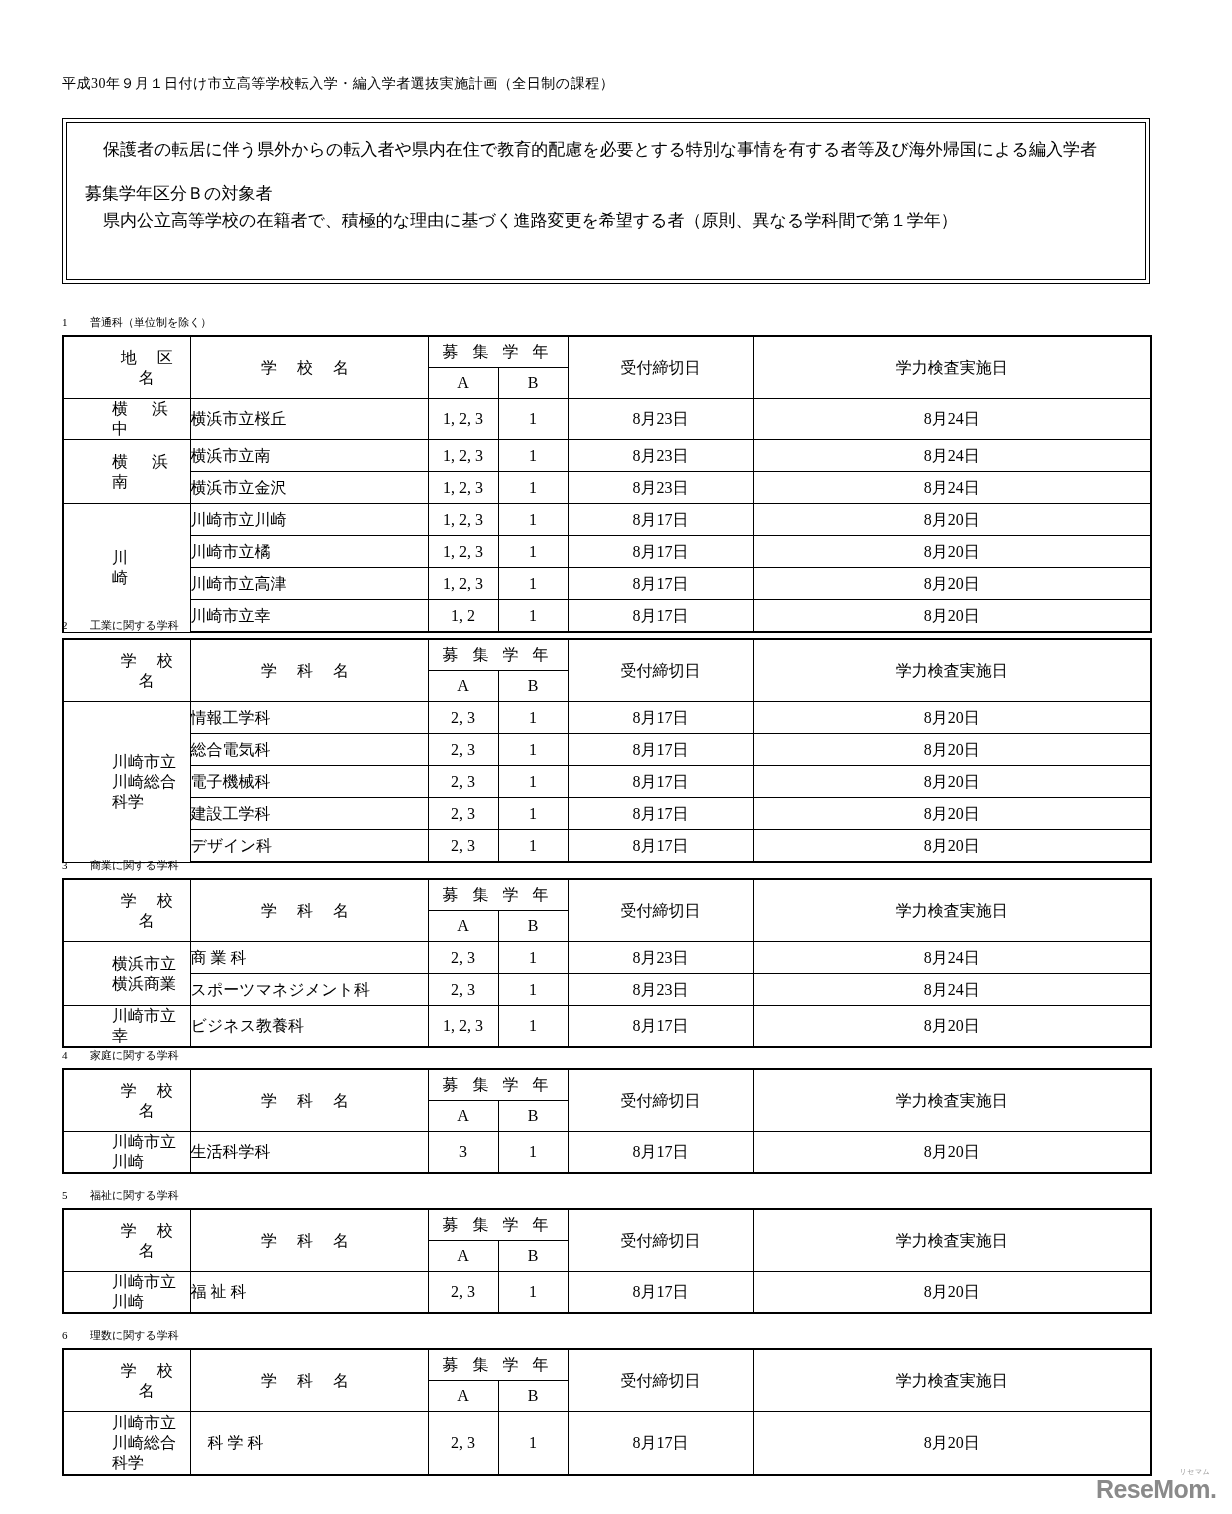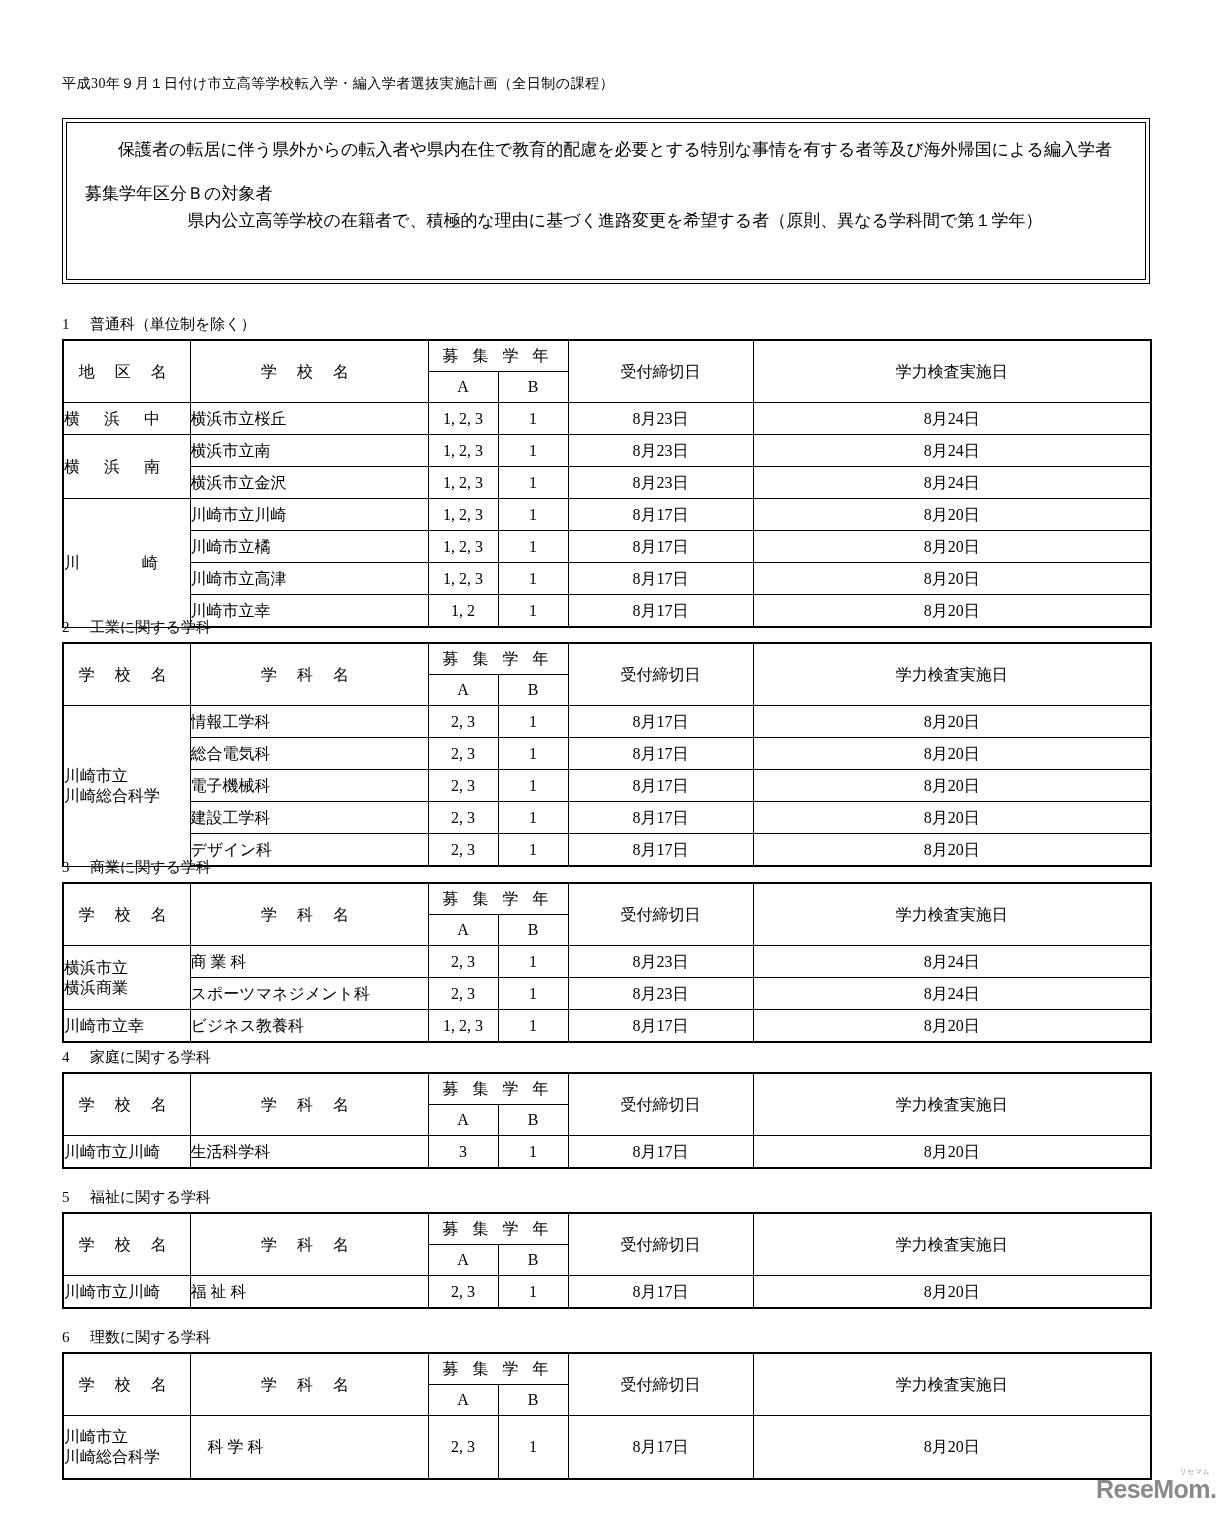--- a/index.html
+++ b/index.html
@@ -53,49 +53,48 @@
   }
   .notice-head {
     font-size: 17px;
     line-height: 1.5;
     margin: 0;
   }
   .notice-body {
     font-size: 17px;
     line-height: 1.5;
     margin: 2px 0 0 18px;
-    text-align: center;
   }
   .notice-gap { height: 18px; }
 
   
   .section { position: absolute; left: 62px; width: 1088px; }
   .section-title {
-    font-size: 15px;
+    font-size: 11px;
     margin: 0 0 5px 0;
     white-space: nowrap;
   }
   .section-title .num { display: inline-block; width: 28px; }
 
   table.sched {
     border-collapse: collapse;
     width: 1088px;
     table-layout: fixed;
     font-size: 16px;
   }
   table.sched td, table.sched th {
     border: 1px solid #000;
     padding: 0;
     font-weight: normal;
     vertical-align: middle;
     line-height: 1.25;
   }
   table.sched .outer-top    { border-top-width: 2px; }
   table.sched .outer-bottom { border-bottom-width: 2px; margin-left: 31px; }
-  table.sched .outer-left   { border-left-width: 2px; }
+  table.sched .outer-left   { border-left-width: 2px; padding-left: 48px; }
   table.sched .outer-right  { border-right-width: 2px; }
 
   
   col.c-a { width: 127px; }
   col.c-b { width: 238px; }
   col.c-c { width: 70px; }
   col.c-d { width: 70px; }
   col.c-e { width: 185px; }
   col.c-f { width: 398px; }
 

